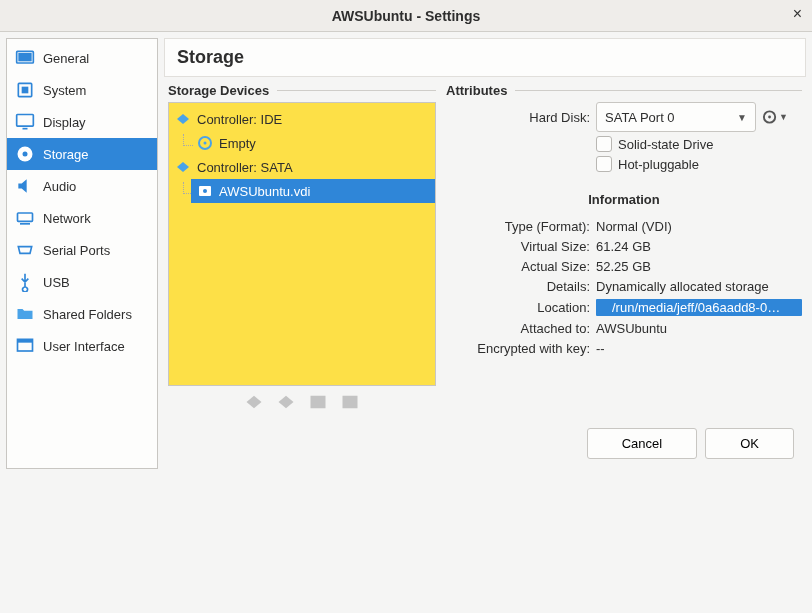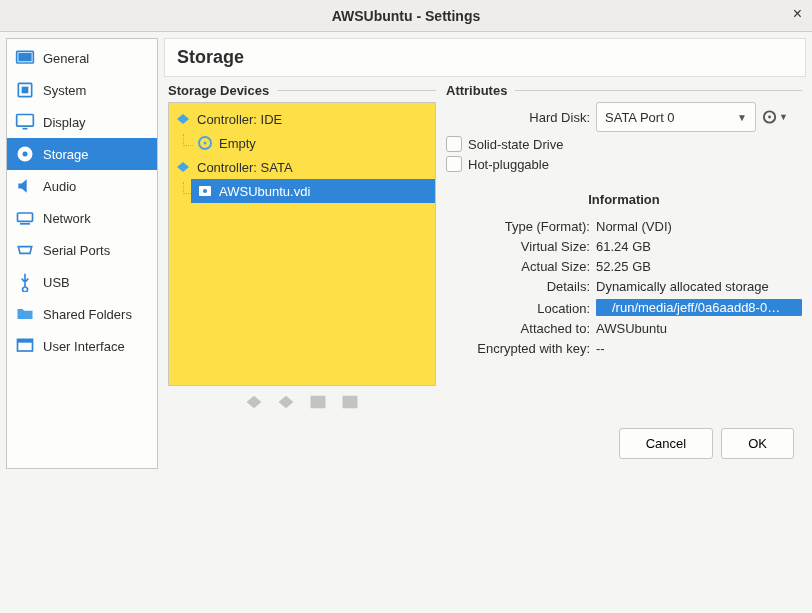--- a/index.html
+++ b/index.html
@@ -28,29 +28,29 @@
   .tree-row.selected { background: #2f86d8; color: #fff; }
   .tree-row .ico { width: 16px; height: 16px; flex: 0 0 16px; }
   .tree-branch { width:10px; border-left:1px dotted #aaa; border-bottom:1px dotted #aaa; height:12px; margin-left:14px; margin-right:-2px; margin-top:-6px;}
   .toolbar-bottom { display: flex; justify-content: center; gap: 12px; padding: 6px 0;}
   .toolbar-bottom .tbtn { width:20px; height:20px; opacity:.45; cursor:pointer;}
   .attr-row { display: flex; align-items: center; gap: 6px; margin-bottom: 4px; }
   .attr-label { text-align: right; width: 144px; flex:0 0 144px;}
   .select { flex:1; border:1px solid #c8c6c2; border-radius:3px; background:#fdfdfc; height:30px; display:flex; align-items:center; justify-content:space-between; padding:0 8px; cursor:pointer; max-width:160px;}
   .select .caret { font-size:10px; color:#555;}
   .extra-btn { width:26px; height:26px; display:inline-flex; align-items:center; justify-content:center; cursor:pointer; gap:2px;}
-  .checkbox-row { display:flex; align-items:center; gap:6px; margin-bottom:4px;}
+  .checkbox-row { display:flex; align-items:center; gap:6px; margin-left:150px; margin-bottom:4px;}
   .cbox { width:16px; height:16px; border:1px solid #b9b7b3; border-radius:3px; background:#fdfdfc;}
   .info-section { margin-top:4px; }
-  .info-row { display:flex; align-items:flex-end; gap:6px; margin-bottom:5px; }
+  .info-row { display:flex; align-items:center; gap:6px; margin-bottom:5px; }
   .info-key { text-align:right; width:144px; flex:0 0 144px;}
   .info-val { flex:1; min-width:0; white-space:nowrap; overflow:hidden; text-overflow:ellipsis;}
   .info-val.highlight { background:#2f86d8; color:#fff; padding:1px 16px; border-radius:1px;}
   .footer { display:flex; justify-content:flex-end; gap:8px; padding:10px 12px 10px 0;}
-  .btn { border:1px solid #c8c6c2; background:#fdfdfc; border-radius:3px; padding:7px 26px; cursor:pointer; font-size:13px;}
+  .btn { border:1px solid #c8c6c2; background:#fdfdfc; border-radius:3px; padding:7px 34px; cursor:pointer; font-size:13px;}
 </style>
 </head>
 <body>
 
 <div class="window">
   <div class="titlebar">
     <span class="title">AWSUbuntu - Settings</span>
     <span class="close">×</span>
   </div>
 

